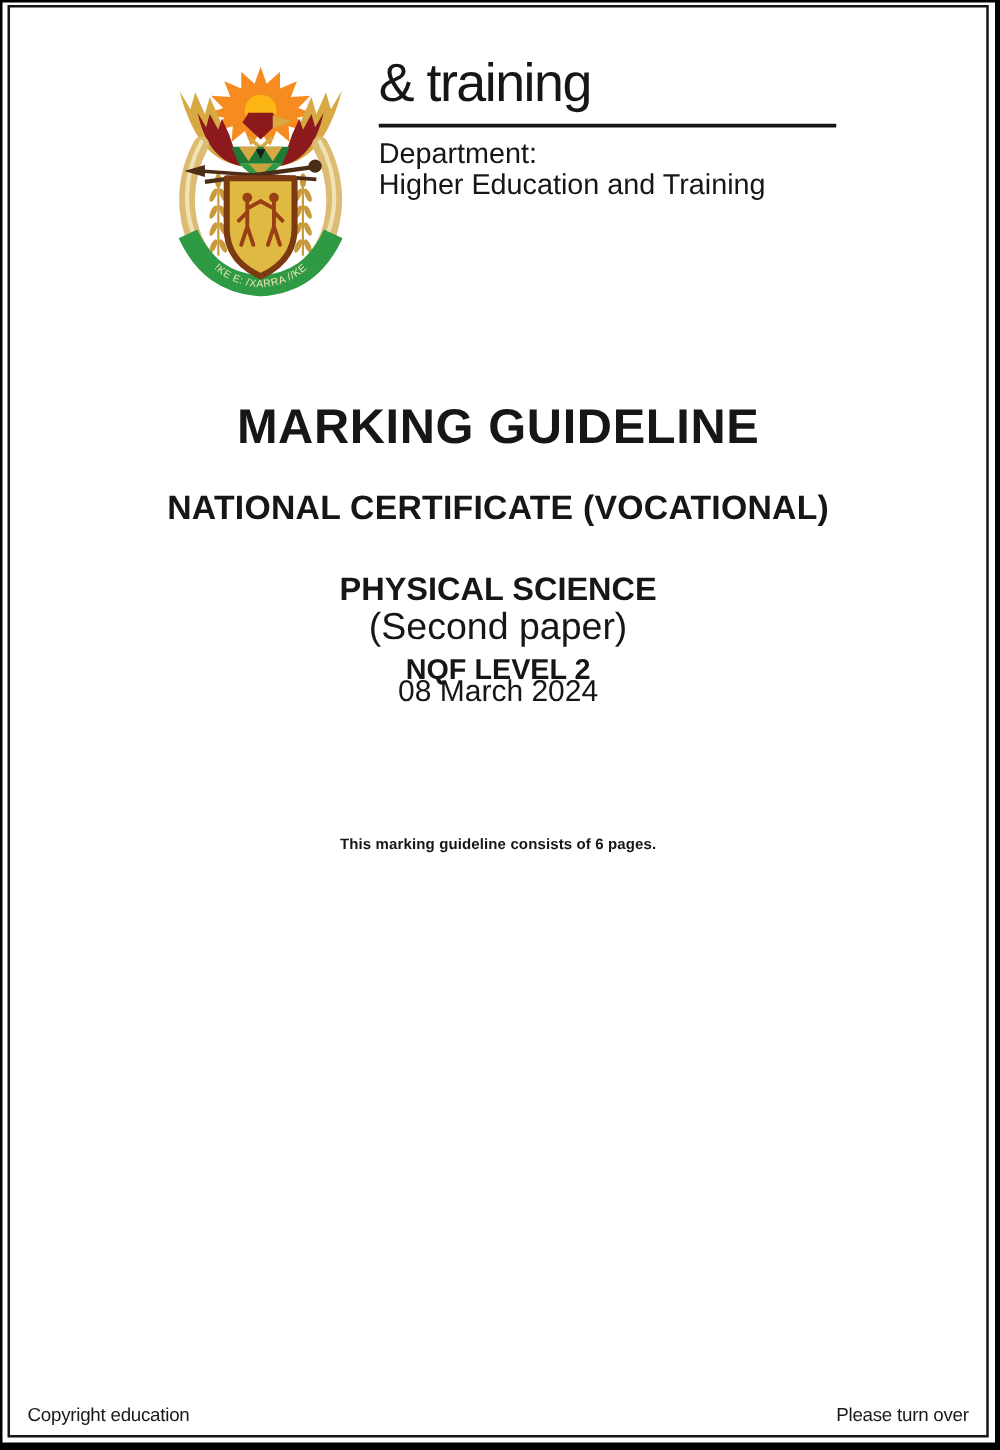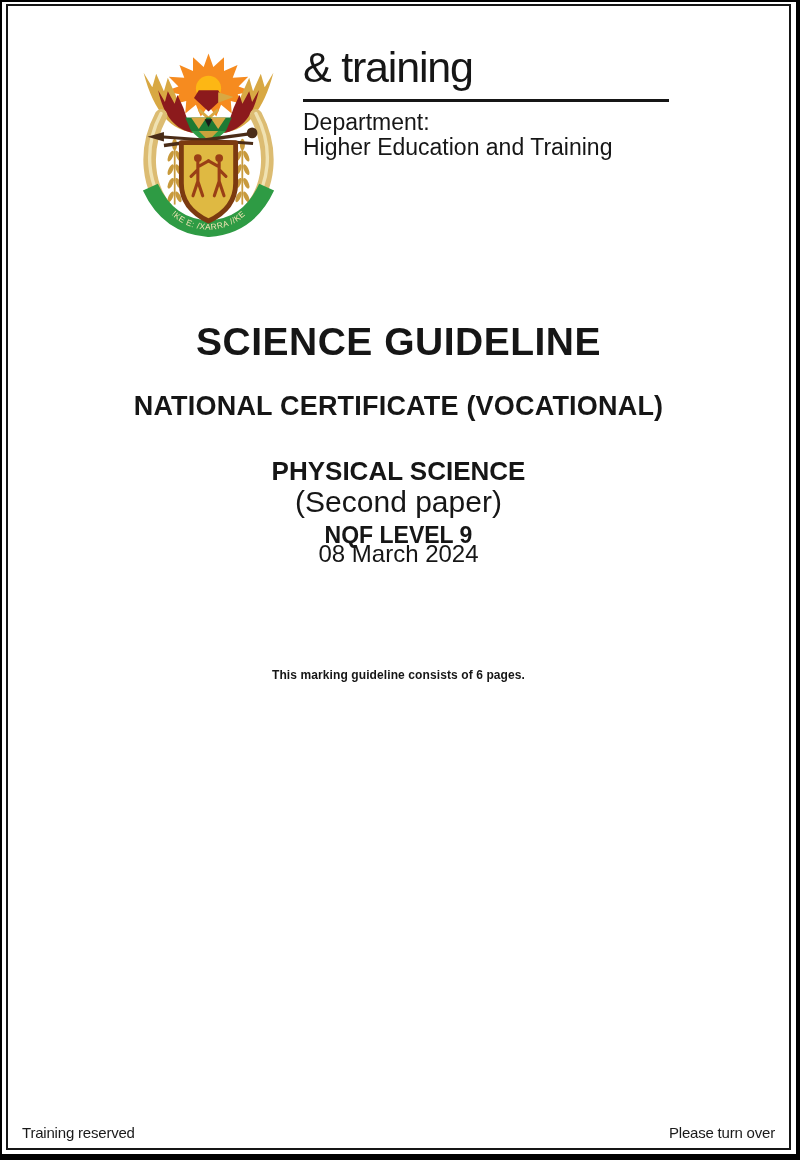--- a/index.html
+++ b/index.html
@@ -107,31 +107,31 @@
       <div class="brand">
         <div class="wordmark">&amp; training</div>
         <div class="brand-rule"></div>
         <div class="dept">
           <div>Department:</div>
           <div>Higher Education and Training</div>
         </div>
       </div>
     </div>
 
-    <div class="centered title">SCIENCE GUIDELINE</div>
+    <div class="centered title">MARKING GUIDELINE</div>
     <div class="centered subtitle">NATIONAL CERTIFICATE (VOCATIONAL)</div>
 
     <div class="centered subject-block">
       <div class="subject">PHYSICAL SCIENCE</div>
       <div class="paper">(Second paper)</div>
-      <div class="level">NQF LEVEL 9</div>
+      <div class="level">NQF LEVEL 2</div>
     </div>
 
     <div class="centered date">08 March 2024</div>
     <div class="centered note">This marking guideline consists of 6 pages.</div>
 
     <div class="footer">
-      <span>Training reserved</span>
+      <span>Copyright education</span>
       <span>Please turn over</span>
     </div>
 
   </div>
 </div>
 
 </body></html>

